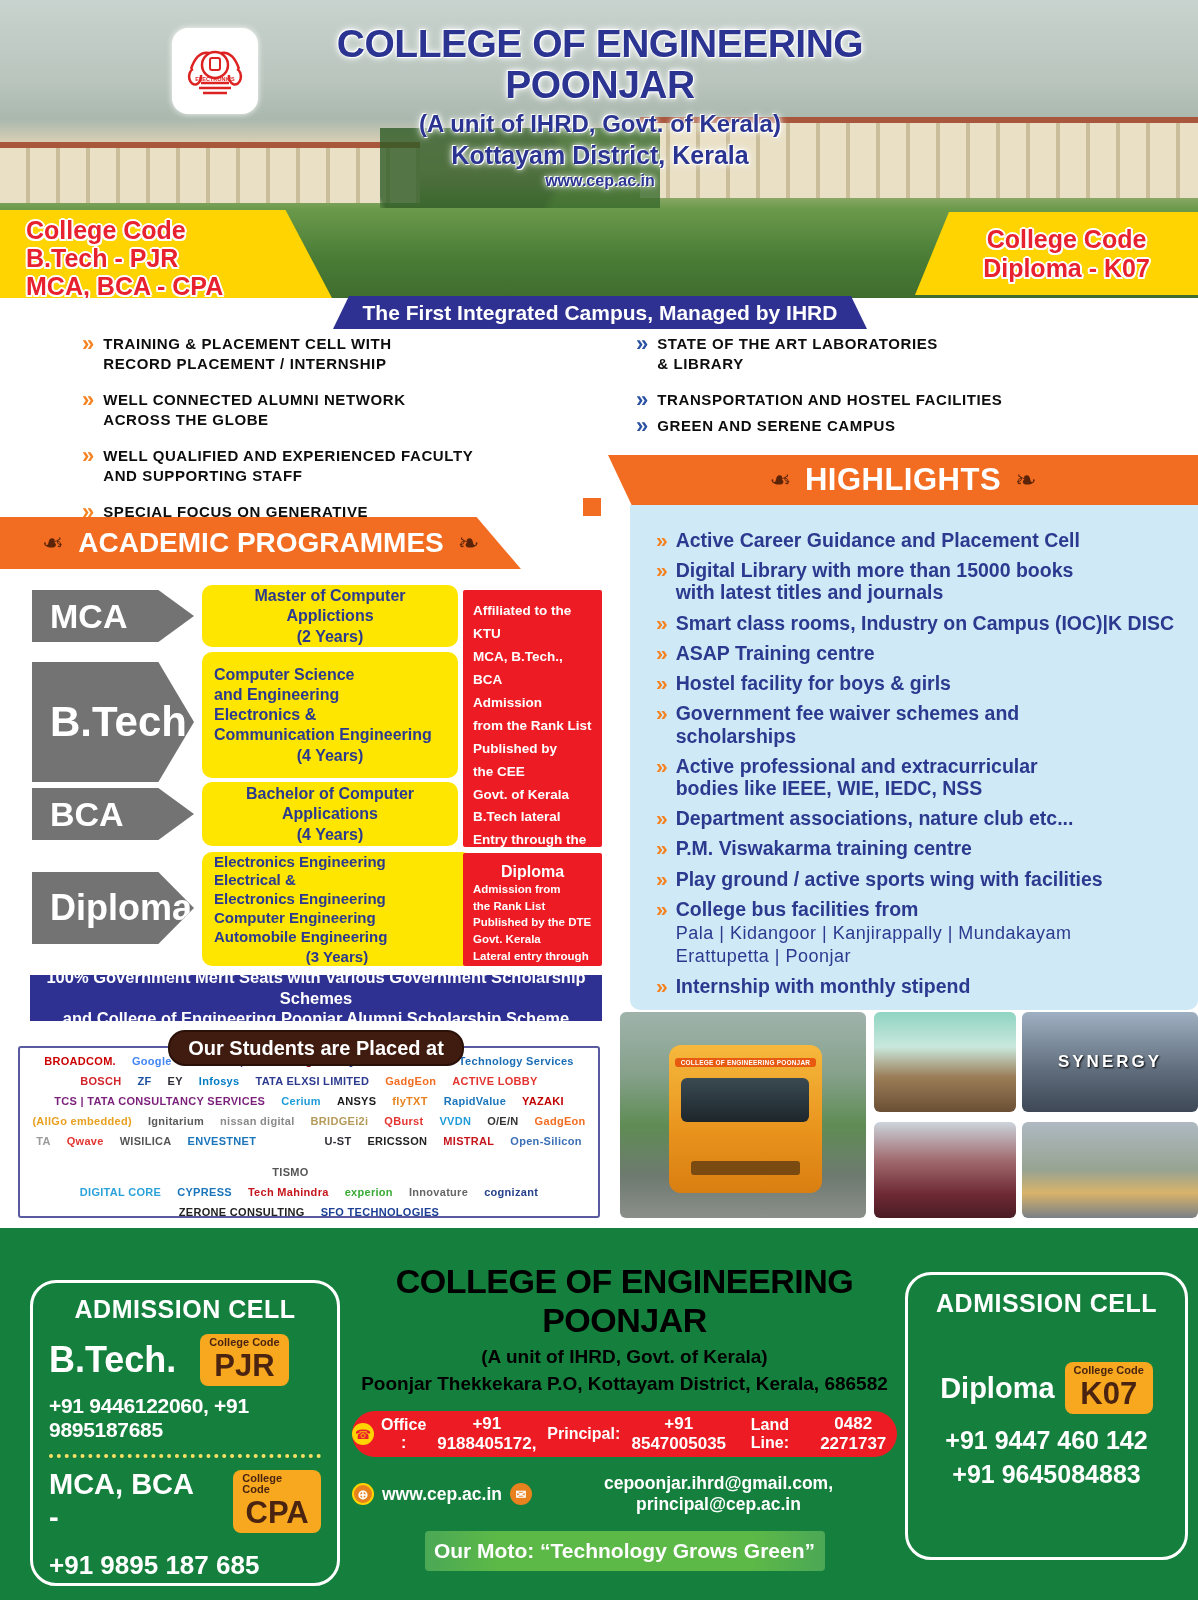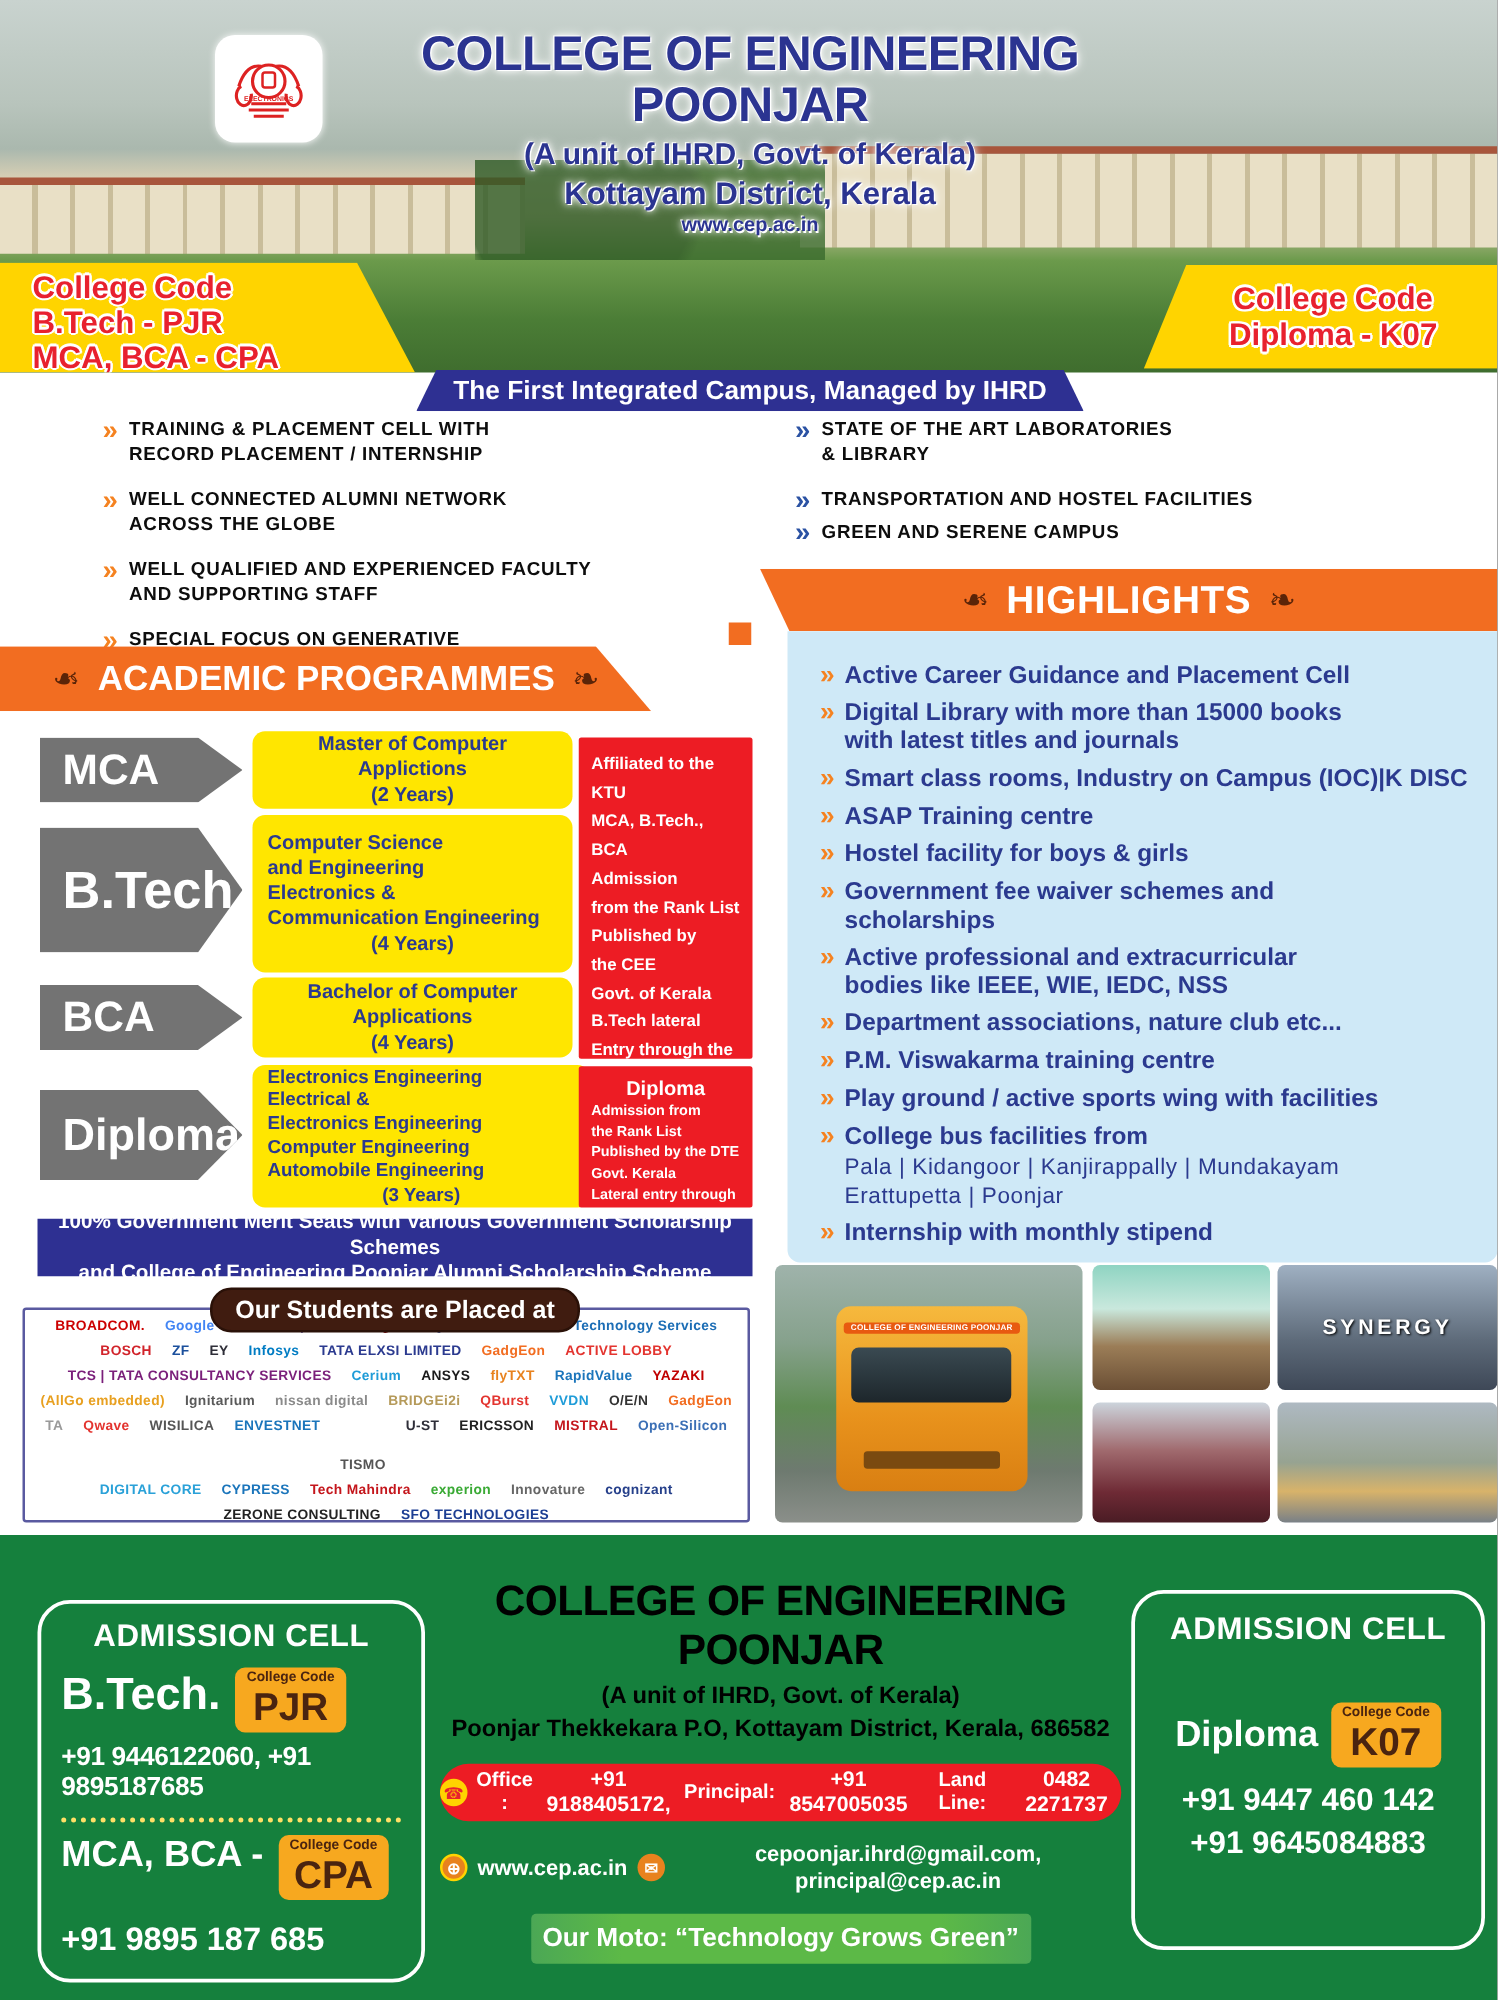--- a/index.html
+++ b/index.html
@@ -87,21 +87,21 @@
   .ph-syn{background:linear-gradient(180deg,#9fb0c2 0%,#5e6b7a 60%,#3e4857 100%);display:flex;align-items:center;justify-content:center;}
   .syn-label{color:#fff;font-size:17px;font-weight:900;letter-spacing:3px;text-shadow:1px 1px 2px #000;}
   .ph-grad{left:874px;top:1122px;width:142px;height:96px;background:linear-gradient(180deg,#ccd4dc 0%,#a06a6e 40%,#6e2a35 75%,#4a1c24 100%);}
   .ph-group{left:1022px;top:1122px;width:176px;height:96px;background:linear-gradient(180deg,#aeb9c2 0%,#97a391 50%,#d8b36a 74%,#798087 100%);}
   
   .footer{left:0;top:1228px;width:1198px;height:372px;background:#15803d;}
   .adm-box{position:absolute;border:3px solid #fff;border-radius:26px;box-sizing:border-box;color:#fff;}
   .adm-l{left:30px;top:52px;width:310px;height:306px;padding:12px 16px;}
   .adm-r{left:905px;top:44px;width:283px;height:288px;padding:14px 14px;text-align:center;}
   .adm-title{font-size:25px;font-weight:800;text-align:center;letter-spacing:.5px;}
-  .prog-row{display:flex;gap:12px;margin-top:10px;}
+  .prog-row{display:flex;align-items:center;gap:24px;margin-top:10px;}
   .big-prog{font-size:36px;font-weight:900;}
   .med-prog{font-size:29px;font-weight:900;}
   .code-badge{display:inline-flex;flex-direction:column;align-items:center;background:#f7a81f;border-radius:8px;
     padding:3px 9px 5px;color:#4a2410;line-height:1;}
   .code-badge .cc{font-size:11px;font-weight:800;}
   .code-badge .code{font-size:31px;font-weight:900;margin-top:2px;}
   .phones{font-size:21px;font-weight:800;margin-top:8px;letter-spacing:-.3px;}
   .dotted{border-top:4px dotted #ffe066;margin:12px 0 2px;}
   .bigphone{font-size:26px;font-weight:900;margin-top:16px;}
   .f-center{position:absolute;left:352px;top:34px;width:545px;text-align:center;color:#000;}
@@ -329,21 +329,21 @@
   </div>
 
   <div class="abs arrow" style="left:32px;top:590px;width:162px;height:52px;font-size:34px;">
     <span>MCA</span>
     </div>
   <div class="abs ybox center" style="left:202px;top:585px;width:256px;height:62px;">
     <div class="ydesc">Master of Computer Applictions</div>
     <div class="yyears">(2 Years)</div>
   </div>
 
-  <div class="abs arrow" style="left:32px;top:662px;width:162px;height:100px;font-size:42px;">
+  <div class="abs arrow" style="left:32px;top:662px;width:162px;height:120px;font-size:42px;">
     <span>B.Tech</span>
     </div>
   <div class="abs ybox" style="left:202px;top:652px;width:256px;height:126px;">
     <div class="ydesc">Computer Science
 and Engineering
 Electronics &amp;
 Communication Engineering</div>
     <div class="yyears">(4 Years)</div>
   </div>
 

